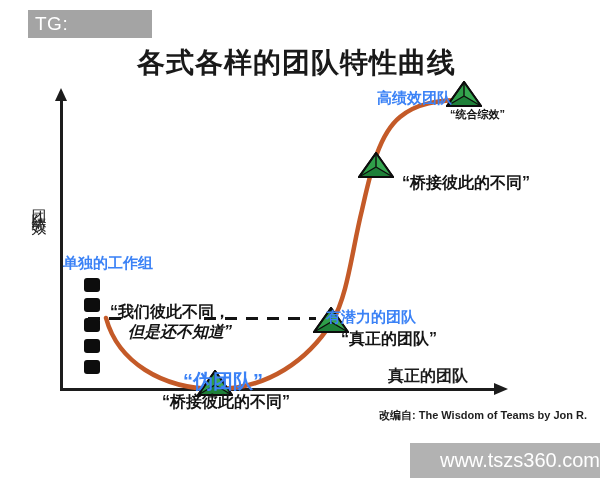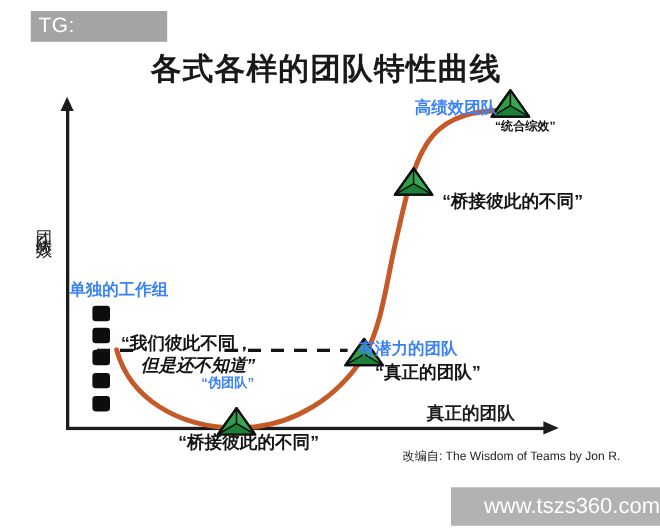--- a/index.html
+++ b/index.html
@@ -52,34 +52,34 @@
   .dash{height:3px;background:repeating-linear-gradient(90deg,#141414 0 12px,transparent 12px 21px);}
   .dash-left{left:88px;top:317px;width:38px;}
   .dash-right{left:204px;top:317px;width:112px;}
 
   
   .red{color:#3b82f6;font-weight:700;font-size:15px;white-space:nowrap;}
   .quote{color:#141414;font-weight:700;font-size:16px;white-space:nowrap;}
   .lbl-workgroup{left:63px;top:254px;}
   .lbl-quote1{left:110px;top:302px;}
   .lbl-quote2{left:128px;top:322px;font-style:italic;}
-  .lbl-pseudo{left:183px;top:340px;font-size:12px;}
+  .lbl-pseudo{left:183px;top:368px;font-size:20px;}
   .lbl-discover{left:162px;top:392px;}
   .lbl-potential{left:326px;top:308px;}
   .lbl-understand{left:341px;top:329px;}
   .lbl-real{left:396px;top:158px;}
   .lbl-bridge{left:383px;top:173px;margin-left:19px;}
   .lbl-highperf{left:377px;top:89px;}
   .lbl-synergy{left:450px;top:107px;font-size:11px;}
 
   
   .pyr{position:absolute;width:36px;height:27px;}
 
   
-  .attribution{left:366px;top:408px;font-size:11px;font-weight:400;
+  .attribution{left:379px;top:408px;font-size:11px;font-weight:700;
     color:#1e1e1e;line-height:14px;white-space:nowrap;}
   .wm-zhihu{left:460px;top:402px;font-size:16px;font-weight:700;
     color:rgba(145,145,145,0.55);letter-spacing:2px;white-space:nowrap;}
   .site-box{left:410px;top:443px;width:220px;height:35px;background:#b2b2b2;
     color:#ffffff;font-size:20px;text-align:center;line-height:35px;}
 </style>
 </head>
 <body>
 
 <div class="stage">

